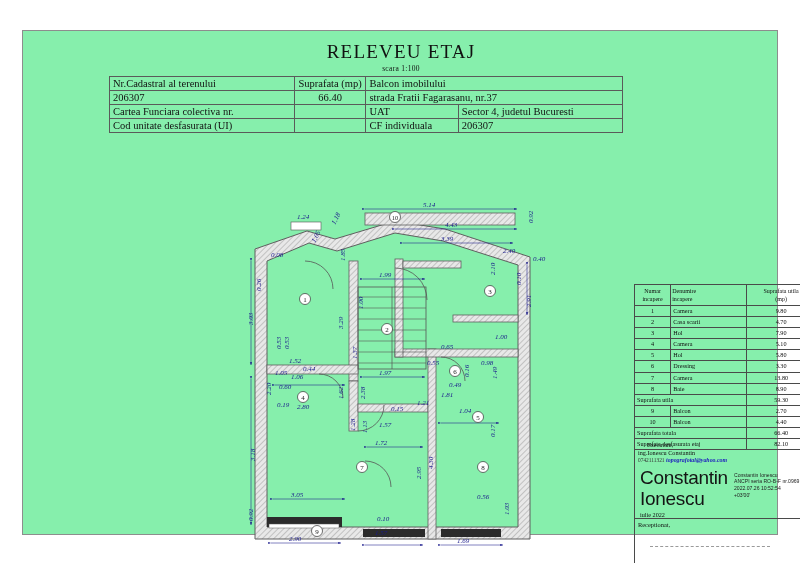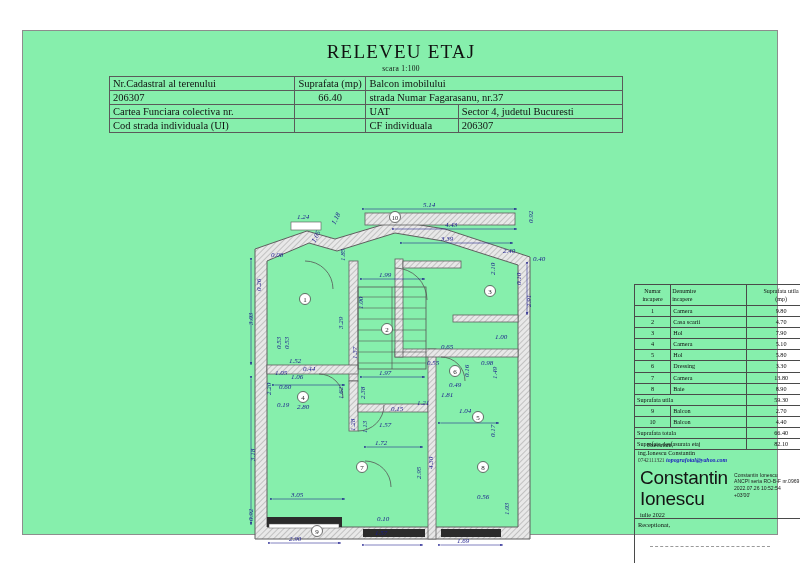--- a/index.html
+++ b/index.html
@@ -77,30 +77,30 @@
     <table class="hdr">
       <tbody>
           <tr>
         <td style="width:36%">Nr.Cadastral al terenului</td>
         <td style="width:14%" class="c-num">Suprafata (mp)</td>
         <td colspan="2">Balcon imobilului</td>
       </tr>
       <tr>
         <td>206307</td>
         <td class="c-num">66.40</td>
-        <td colspan="2">strada Numar Fagarasanu, nr.37</td>
+        <td colspan="2">strada Fratii Fagarasanu, nr.37</td>
       </tr>
       <tr>
         <td>Cartea Funciara colectiva nr.</td>
         <td class="c-num"></td>
         <td style="width:18%">UAT</td>
         <td style="width:32%">Sector 4, judetul Bucuresti</td>
       </tr>
       <tr>
-        <td>Cod strada individuala (UI)</td>
+        <td>Cod unitate desfasurata (UI)</td>
         <td class="c-num"></td>
         <td>CF individuala</td>
         <td>206307</td>
       </tr>
     </tbody>
       </table>
 
     <table class="sched">
       <tbody>
           <tr>

